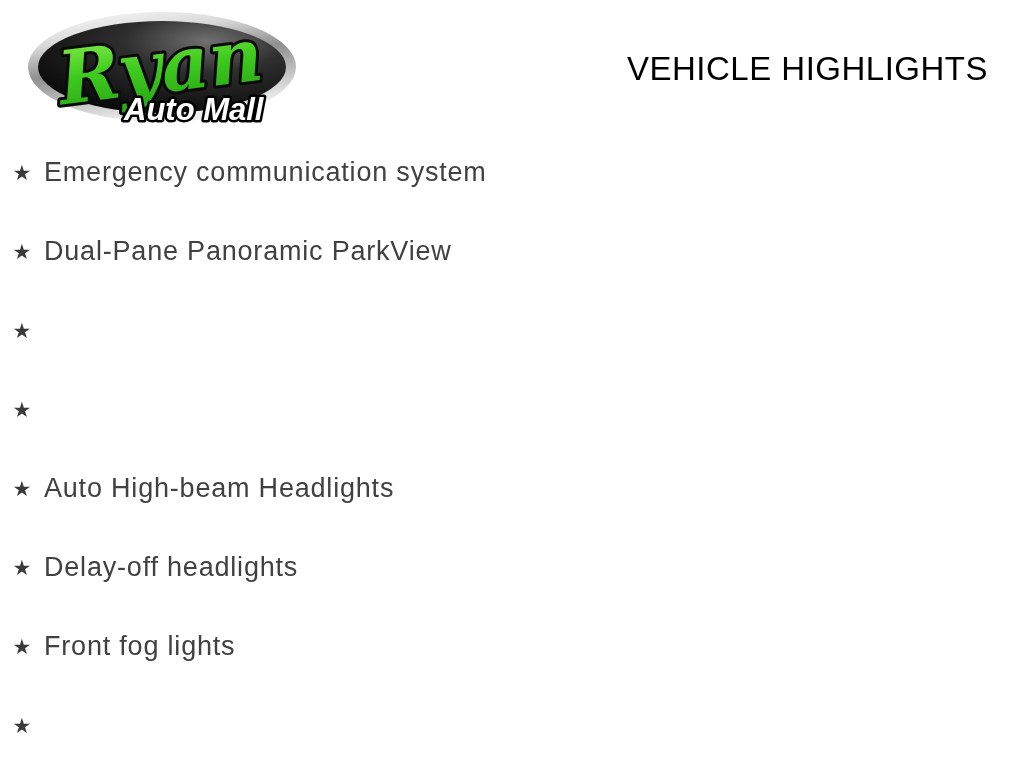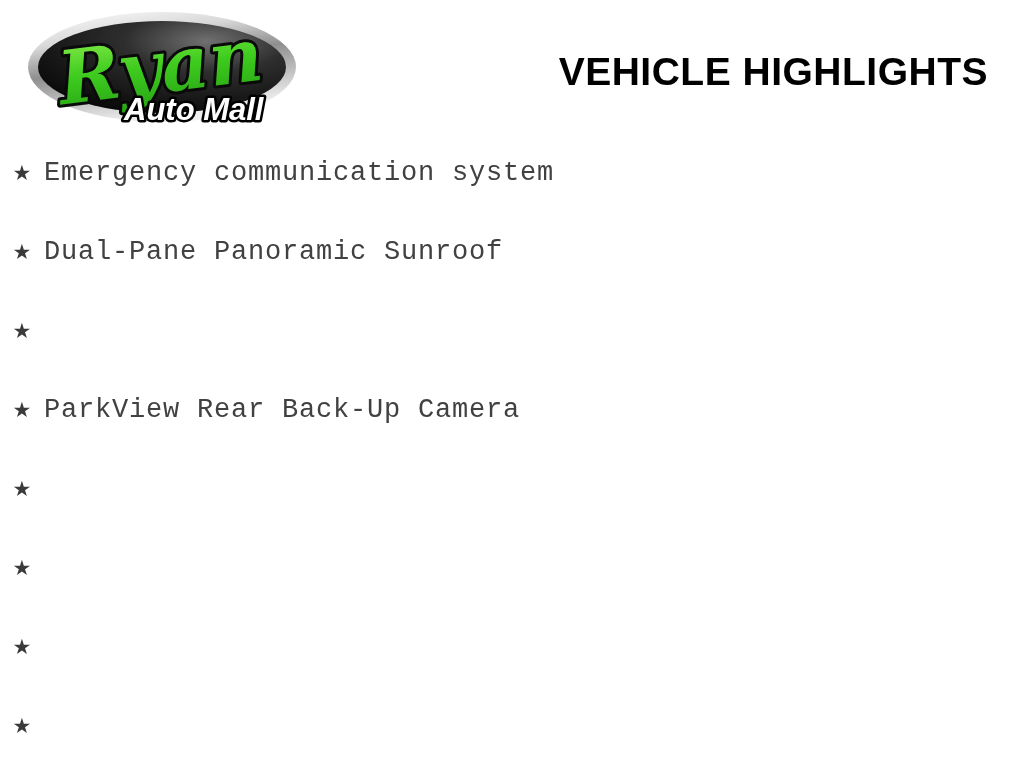--- a/index.html
+++ b/index.html
@@ -16,22 +16,22 @@
     position: absolute;
     left: 24px; top: 6px;
     width: 276px; height: 120px;
   }
   .logo svg { width: 100%; height: 100%; display: block; }
 
   
   .title {
     position: absolute;
     top: 50px; right: 36px;
-    font-size: 39px;
-    font-weight: 700;
+    font-size: 33px;
+    font-weight: 400;
     color: #000000;
     letter-spacing: 0.5px;
     white-space: nowrap;
   }
 
   
   .highlights {
     position: absolute;
     left: 10px; top: 133px;
     list-style: none;
@@ -50,21 +50,20 @@
     color: #3a3a3a;
     text-align: center;
     flex: 0 0 24px;
   }
   .label {
     margin-left: 10px;
     font-size: 27px;
     letter-spacing: 0.8px;
     color: #414141;
     white-space: nowrap;
-    font-family: Liberation Mono, monospace;
   }
 </style>
 </head>
 <body>
 
 <div class="page">
 
   <div class="logo">
     <svg viewBox="0 0 276 120">
       <defs>
@@ -97,42 +96,44 @@
 
   <ul class="highlights">
 
       <li class="item">
         <span class="star">★</span>
         <span class="label">Emergency communication system</span>
       </li>
 
       <li class="item">
         <span class="star">★</span>
-        <span class="label">Dual-Pane Panoramic Sunroof</span>
-      </li>
-
-      <li class="item">
-        <span class="star">★</span>
-      </li>
-
-      <li class="item">
-        <span class="star">★</span>
-        <span class="label">ParkView Rear Back-Up Camera</span>
+        <span class="label">Dual-Pane Panoramic ParkView</span>
       </li>
 
       <li class="item">
         <span class="star">★</span>
       </li>
 
       <li class="item">
         <span class="star">★</span>
       </li>
 
       <li class="item">
         <span class="star">★</span>
+        <span class="label">Auto High-beam Headlights</span>
+      </li>
+
+      <li class="item">
+        <span class="star">★</span>
+        <span class="label">Delay-off headlights</span>
+      </li>
+
+      <li class="item">
+        <span class="star">★</span>
+        <span class="label">Front fog lights</span>
       </li>
 
       <li class="item">
         <span class="star">★</span>
       </li>
     </ul>
 
 </div>
 
 </body></html>

